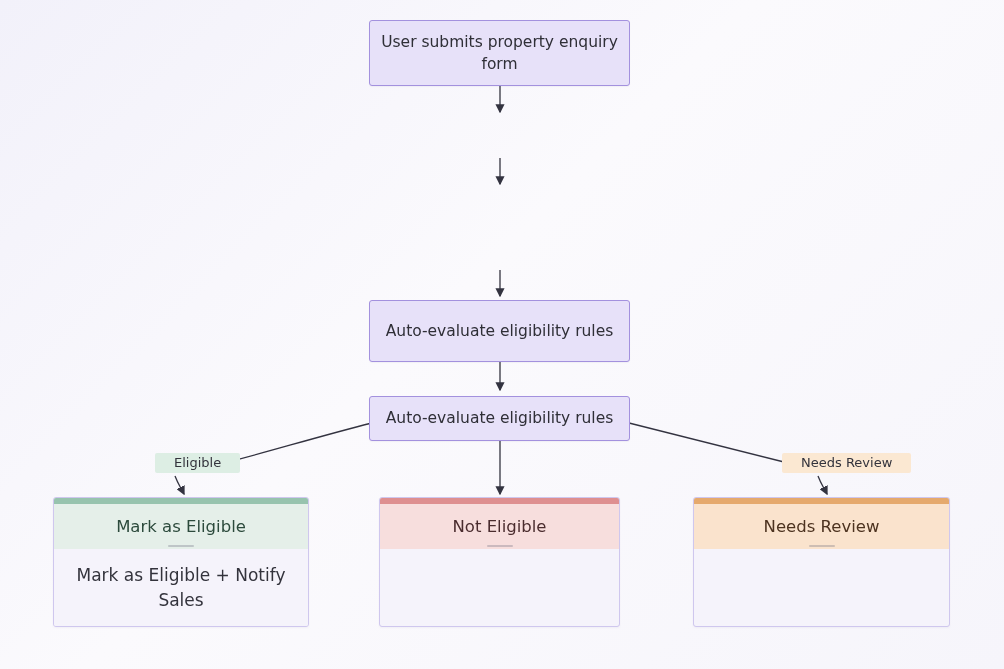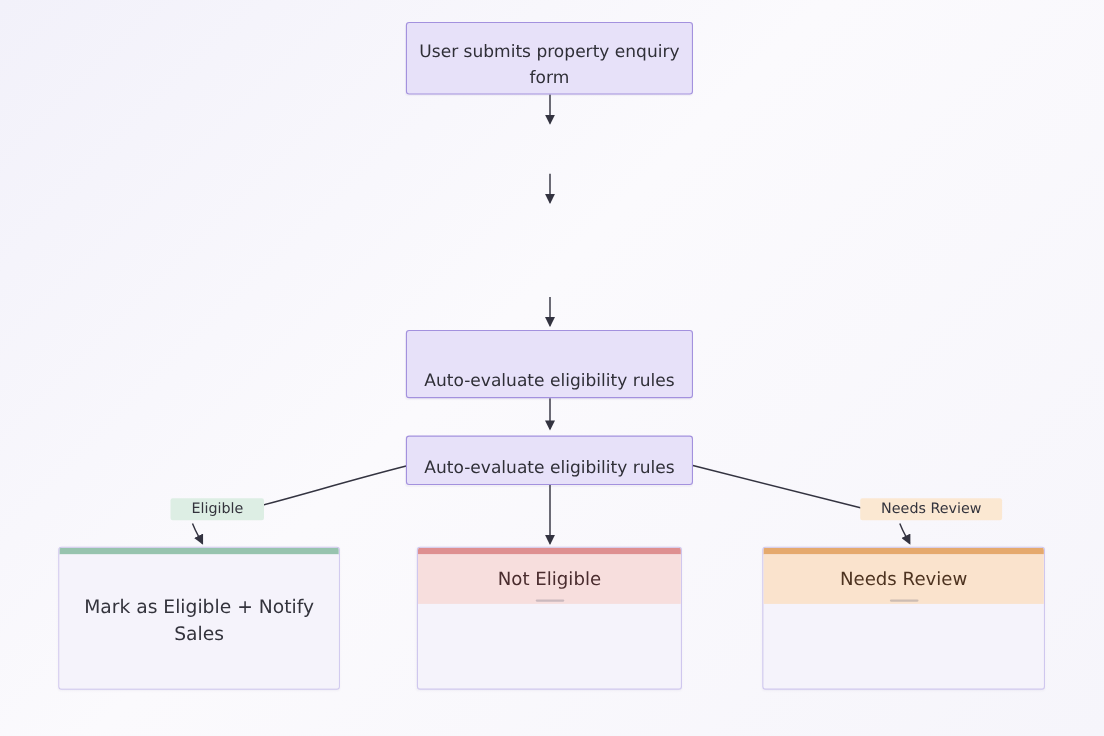--- a/index.html
+++ b/index.html
@@ -36,21 +36,21 @@
   }
 
   
   .node {
     position: absolute;
     box-sizing: border-box;
     background: #e7e1f9;
     border: 1px solid #a391de;
     border-radius: 3px;
     display: flex;
-    align-items: flex-end;
+    align-items: center;
     justify-content: center;
     text-align: center;
     color: #2f2f37;
     font-size: 15.5px;
     line-height: 1.45;
     padding: 4px 10px;
     box-shadow: 0 1px 1px rgba(70,60,120,0.05);
   }
 
   
@@ -173,20 +173,24 @@
   <div class="edge-label green" style="left:155px; top:453px;">
     <span>Eligible</span>
   </div>
 
   <div class="edge-label amber" style="left:782px; top:453px;">
     <span>Needs Review</span>
   </div>
 
   <div class="card green" style="left:53px; top:497px; width:256px; height:130px;">
     <div class="card-accent"></div>
+    <div class="card-header">
+      <span>Mark as Eligible</span>
+      <span class="divider"></span>
+    </div>
     <div class="card-body">
       <span>Mark as Eligible + Notify Sales</span>
     </div>
   </div>
 
   <div class="card red" style="left:379px; top:497px; width:241px; height:130px;">
     <div class="card-accent"></div>
     <div class="card-header">
       <span>Not Eligible</span>
       <span class="divider"></span>

